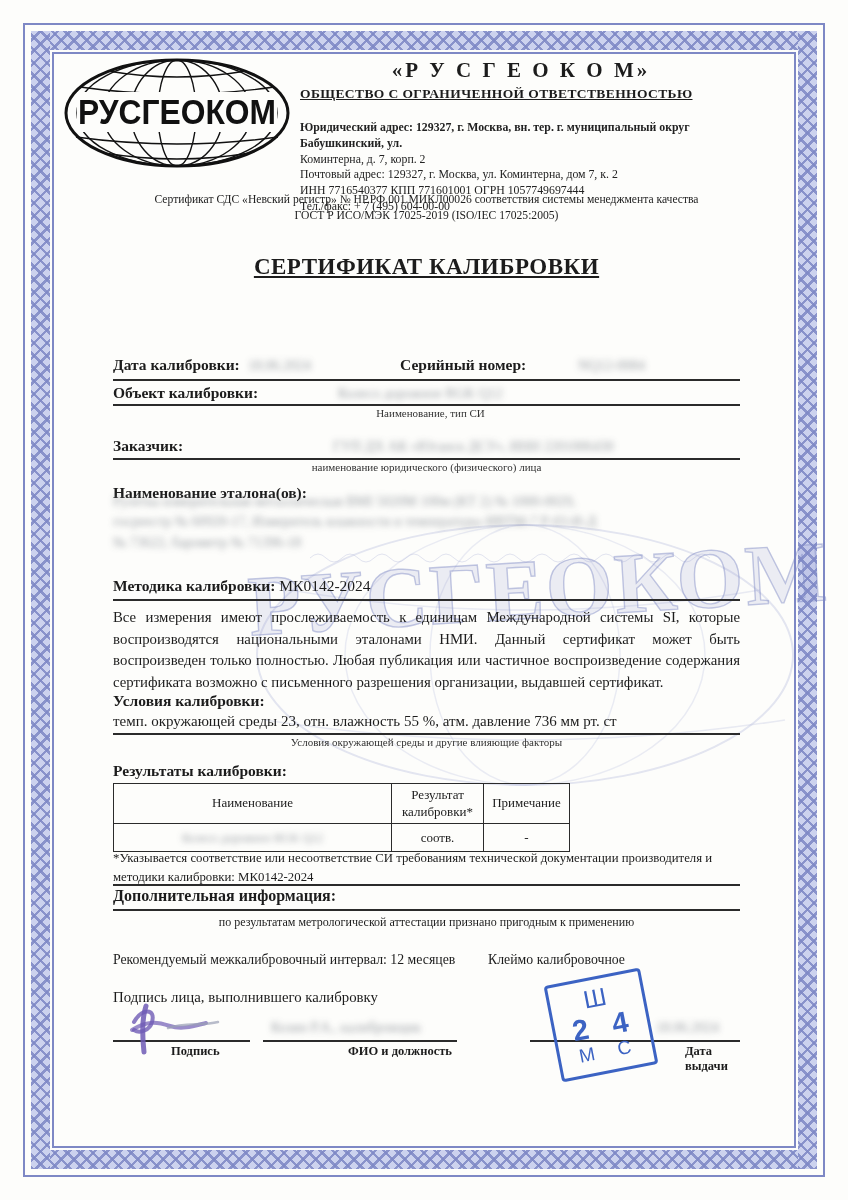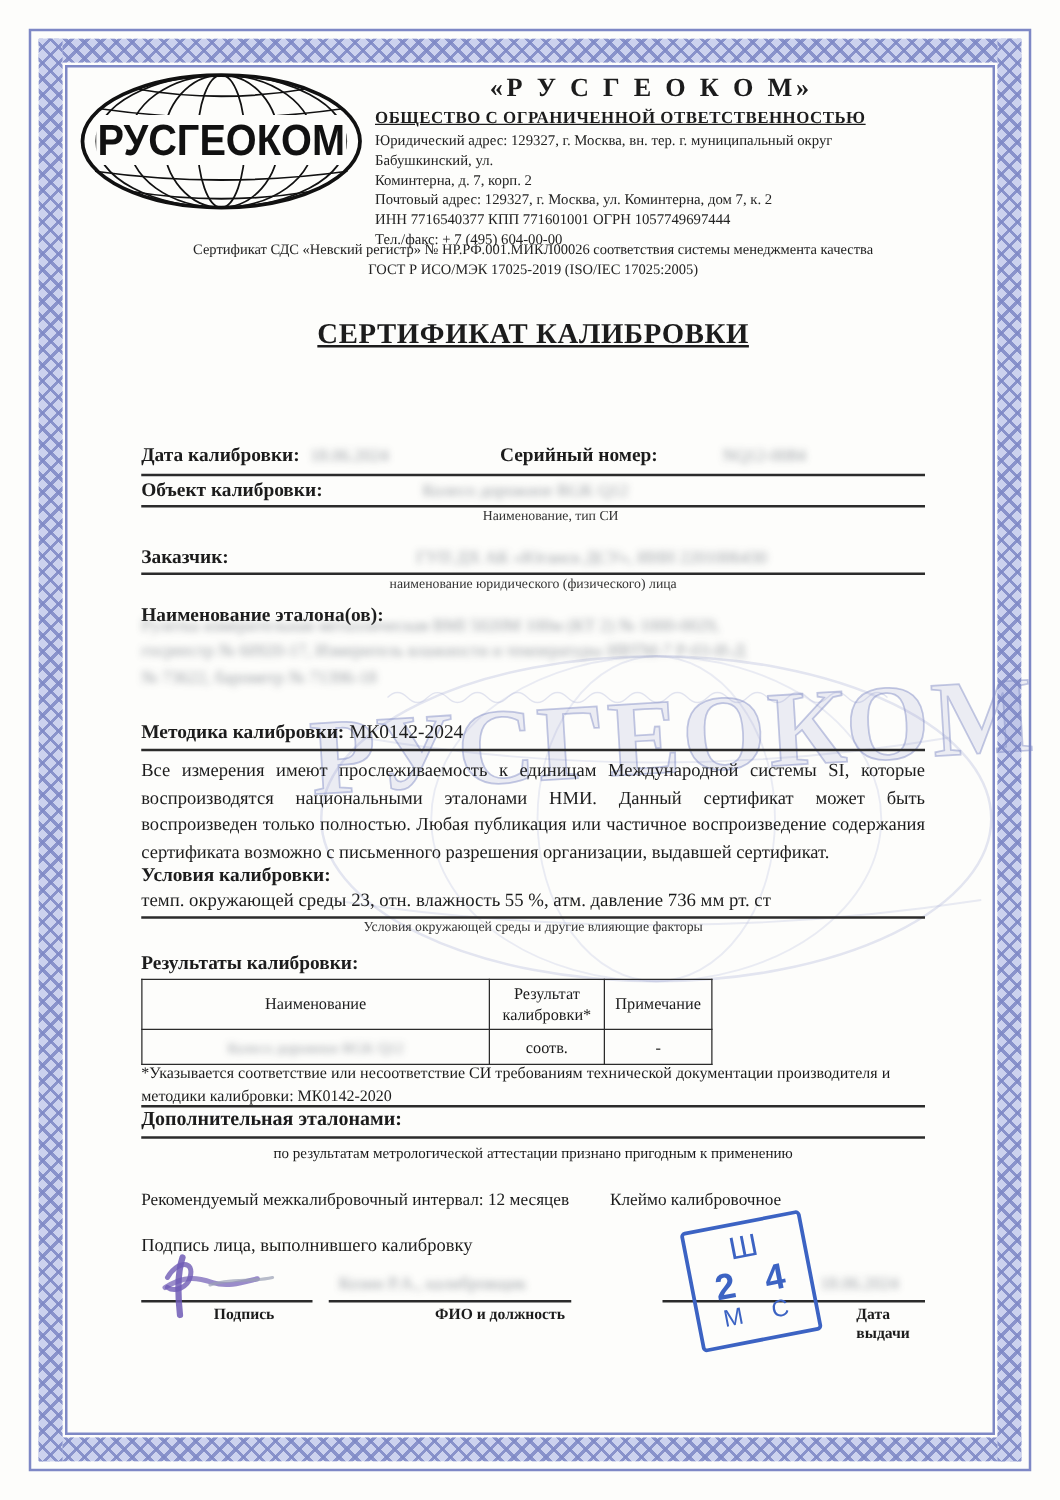--- a/index.html
+++ b/index.html
@@ -100,21 +100,21 @@
     <path d="M18 31 Q115 45 212 31" fill="none" stroke="#111" stroke-width="1.4"></path>
     <path d="M14 81 Q115 95 216 81" fill="none" stroke="#111" stroke-width="1.4"></path>
     <path d="M42 97 Q115 109 188 97" fill="none" stroke="#111" stroke-width="1.4"></path>
     <rect x="15" y="36" width="200" height="40" fill="#fdfdfb"></rect>
     <text x="115" y="68" text-anchor="middle" font-family="Liberation Sans, sans-serif" font-weight="bold" font-size="35" fill="#111" textLength="198" lengthAdjust="spacingAndGlyphs">РУСГЕОКОМ</text>
   </svg>
 
   <div class="abs" style="left:300px;top:58px;width:442px;z-index:2;">
     <div class="brand-line b ctr">«Р У С Г Е О К О М»</div>
     <div class="llc-line b" style="margin-top:3px;">ОБЩЕСТВО С ОГРАНИЧЕННОЙ ОТВЕТСТВЕННОСТЬЮ</div>
-    <div class="addr" style="margin-top:3px;">Юридический адрес: 129327, г. Москва, вн. тер. г. муниципальный округ Бабушкинский, ул.</div>
+    <div class="addr" style="margin-top:18px;font-weight:bold;">Юридический адрес: 129327, г. Москва, вн. тер. г. муниципальный округ Бабушкинский, ул.</div>
     <div class="addr">Коминтерна, д. 7, корп. 2</div>
     <div class="addr">Почтовый адрес: 129327, г. Москва, ул. Коминтерна, дом 7, к. 2</div>
     <div class="addr">ИНН 7716540377 КПП 771601001 ОГРН 1057749697444</div>
     <div class="addr">Тел./факс: + 7 (495) 604-00-00</div>
   </div>
 
   <div class="abs ctr" style="left:113px;top:192px;width:627px;z-index:2;">
     <div class="sds">Сертификат СДС «Невский регистр» № НР.РФ.001.МИКЛ00026 соответствия системы менеджмента качества</div>
     <div class="sds">ГОСТ Р ИСО/МЭК 17025-2019 (ISO/IEC 17025:2005)</div>
   </div>
@@ -127,21 +127,21 @@
 
     <div class="abs b field-label" style="left:0;top:356px;">Дата калибровки:</div>
     <div class="abs value redacted" style="left:135px;top:358px;">18.06.2024</div>
     <div class="abs b field-label" style="left:287px;top:356px;">Серийный номер:</div>
     <div class="abs value redacted" style="left:465px;top:358px;">NQ12-0084</div>
     <div class="rule" style="top:379px;"></div>
 
     <div class="abs b field-label" style="left:0;top:384px;">Объект калибровки:</div>
     <div class="abs value redacted" style="left:225px;top:386px;">Колесо дорожное RGK Q12</div>
     <div class="rule" style="top:404px;"></div>
-    <div class="abs caption ctr" style="left:14px;top:407px;width:627px;">Наименование, тип СИ</div>
+    <div class="abs caption ctr" style="left:4px;top:407px;width:627px;">Наименование, тип СИ</div>
 
     <div class="abs b field-label" style="left:0;top:437px;">Заказчик:</div>
     <div class="abs value redacted" style="left:220px;top:439px;">ГУП ДХ АК «Юганск ДСУ», ИНН 2201006430</div>
     <div class="rule" style="top:458px;height:1.5px;"></div>
     <div class="abs caption ctr" style="left:0;top:461px;width:627px;">наименование юридического (физического) лица</div>
 
     <div class="abs b field-label" style="left:0;top:470px;margin-top:14px;">Наименование эталона(ов):</div>
     <div class="abs value" style="left:0;top:492px;width:627px;line-height:1.45;">
       <div class="redacted">Рулетка измерительная металлическая BMI 5020M 100м (КТ 2) № 1000-0029,</div>
       <div class="redacted">госреестр № 60920-17, Измеритель влажности и температуры ИВТМ-7 Р-03-И-Д</div>
@@ -172,24 +172,24 @@
       </thead>
       <tbody>
         <tr>
           <td><span class="redacted" style="font-size:12px;">Колесо дорожное RGK Q12</span></td>
           <td>соотв.</td>
           <td>-</td>
         </tr>
       </tbody>
     </table>
 
-    <div class="abs" style="left:0;top:849px;width:627px;font-size:12.8px;line-height:1.45;">*Указывается соответствие или несоответствие СИ требованиям технической документации производителя и методики калибровки: МК0142-2020</div>
+    <div class="abs" style="left:0;top:849px;width:627px;font-size:12.8px;line-height:1.45;">*Указывается соответствие или несоответствие СИ требованиям технической документации производителя и методики калибровки: МК0142-2024</div>
     <div class="rule" style="top:884px;"></div>
 
-    <div class="abs b" style="left:0;top:887px;font-size:16px;">Дополнительная эталонами:</div>
+    <div class="abs b" style="left:0;top:887px;font-size:16px;">Дополнительная информация:</div>
     <div class="rule" style="top:909px;"></div>
     <div class="abs" style="left:0;top:915px;width:627px;font-size:12px;text-align:center;">по результатам метрологической аттестации признано пригодным к применению</div>
 
     <div class="abs" style="left:0;top:952px;font-size:13.8px;">Рекомендуемый межкалибровочный интервал: 12 месяцев</div>
     <div class="abs" style="left:375px;top:952px;font-size:13.8px;">Клеймо калибровочное</div>
     <div class="abs" style="left:0;top:989px;font-size:14.8px;">Подпись лица, выполнившего калибровку</div>
 
     <div class="line-seg" style="left:0;top:1040px;width:137px;"></div>
     <div class="line-seg" style="left:150px;top:1040px;width:194px;"></div>
     <div class="line-seg" style="left:417px;top:1040px;width:210px;"></div>

